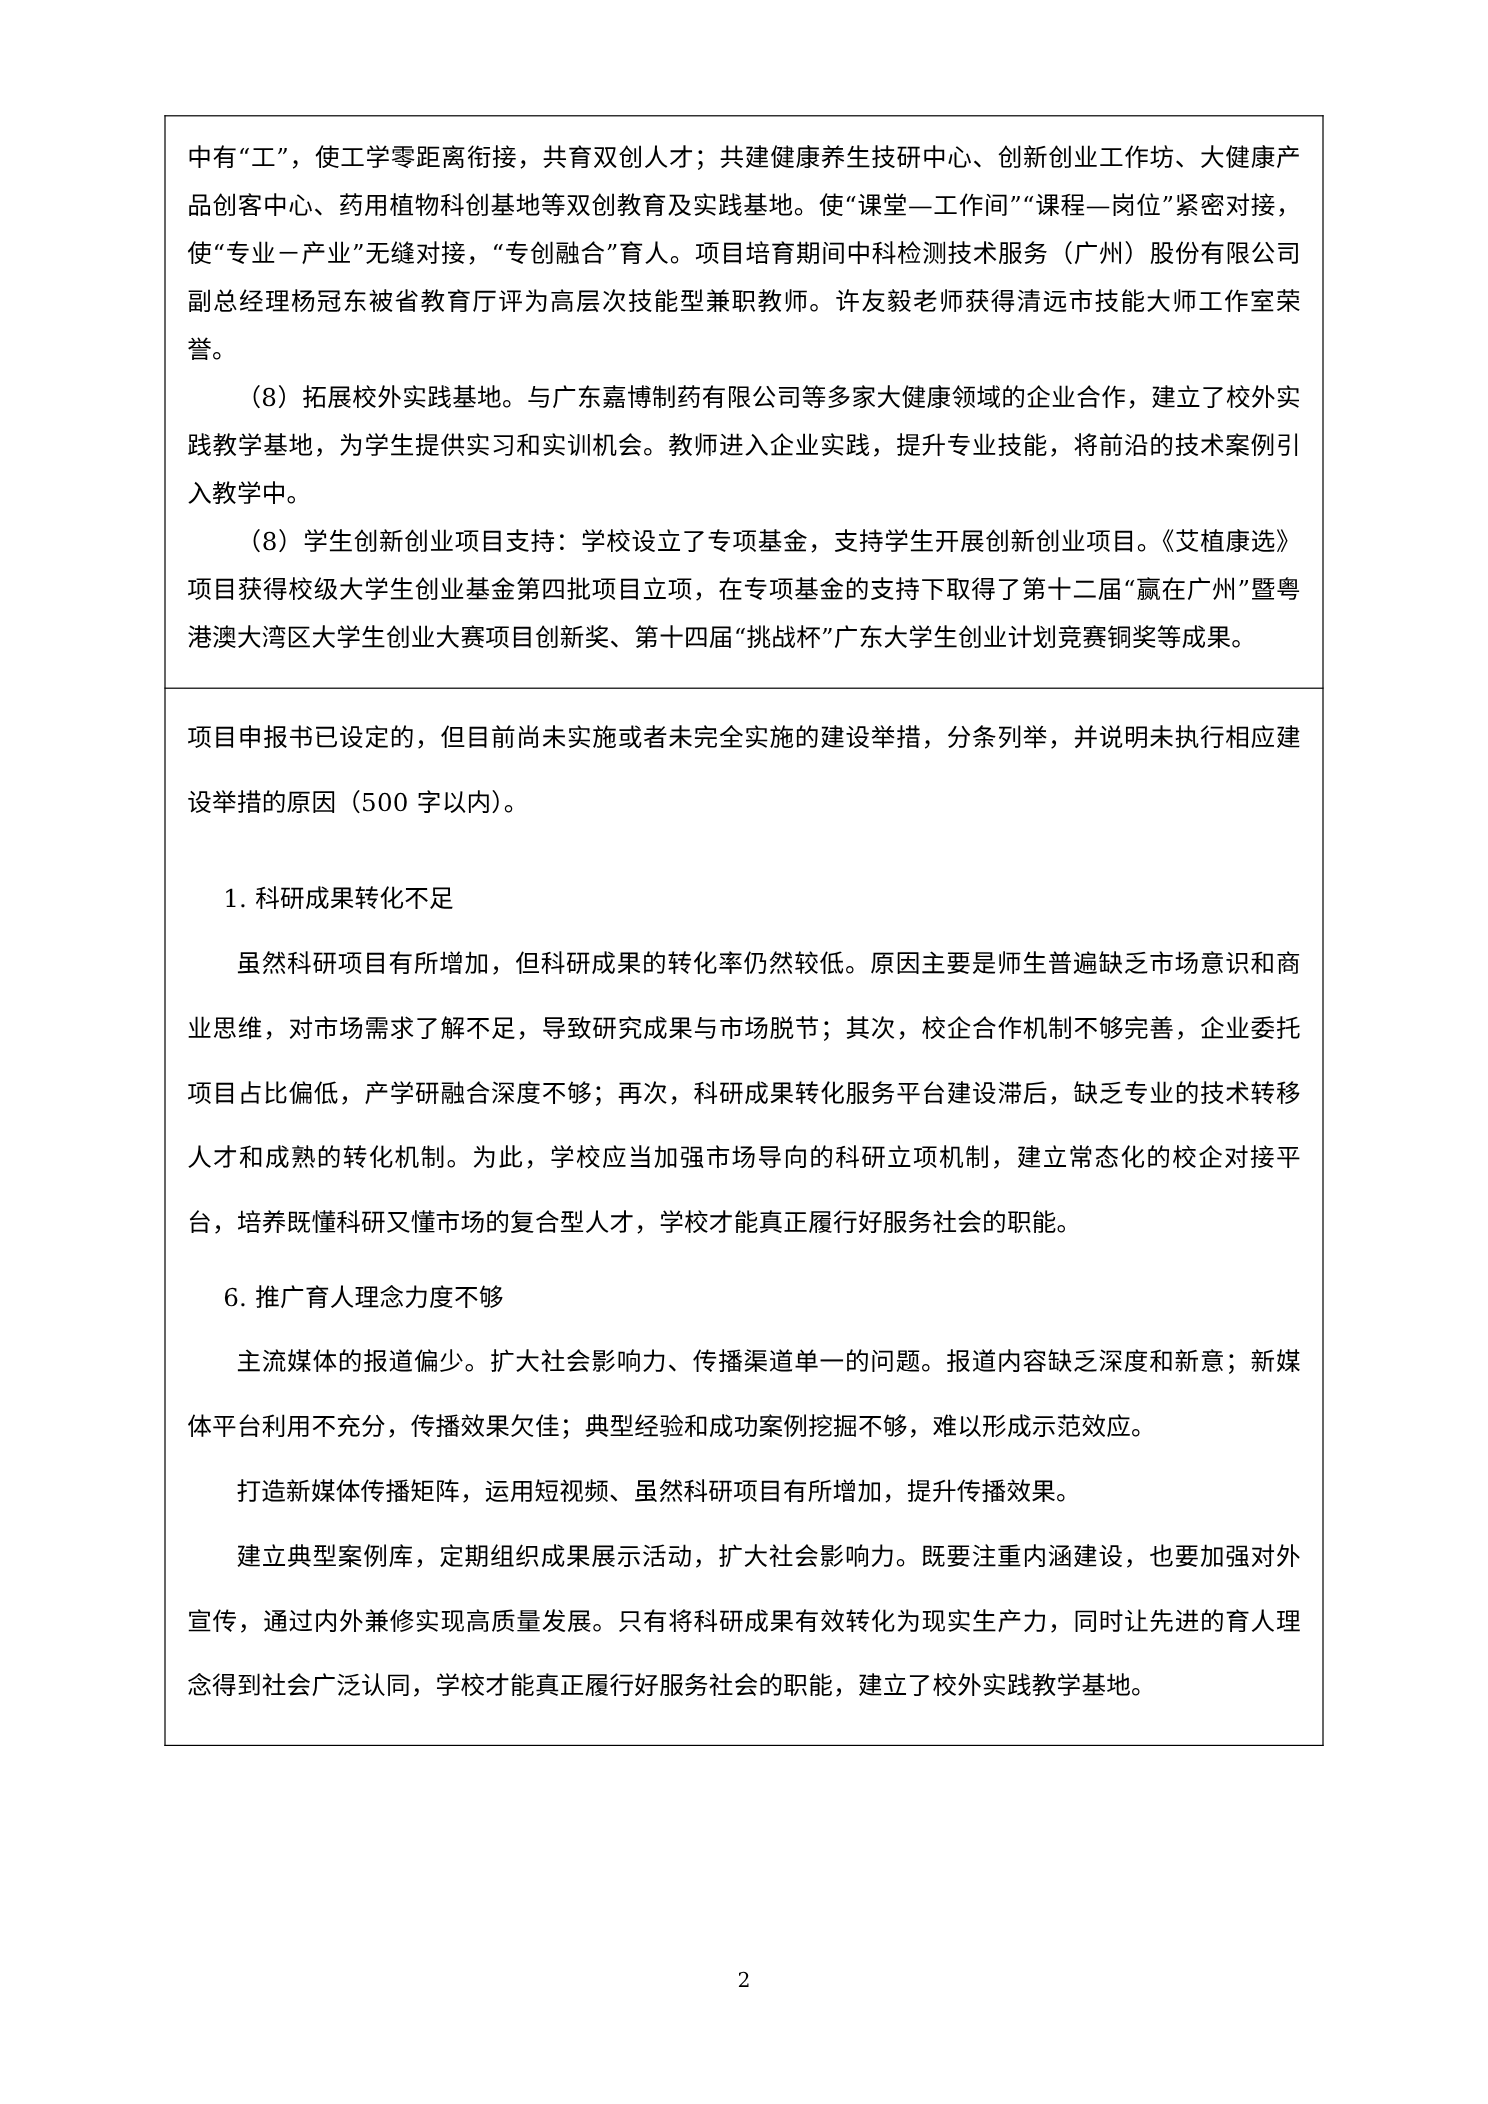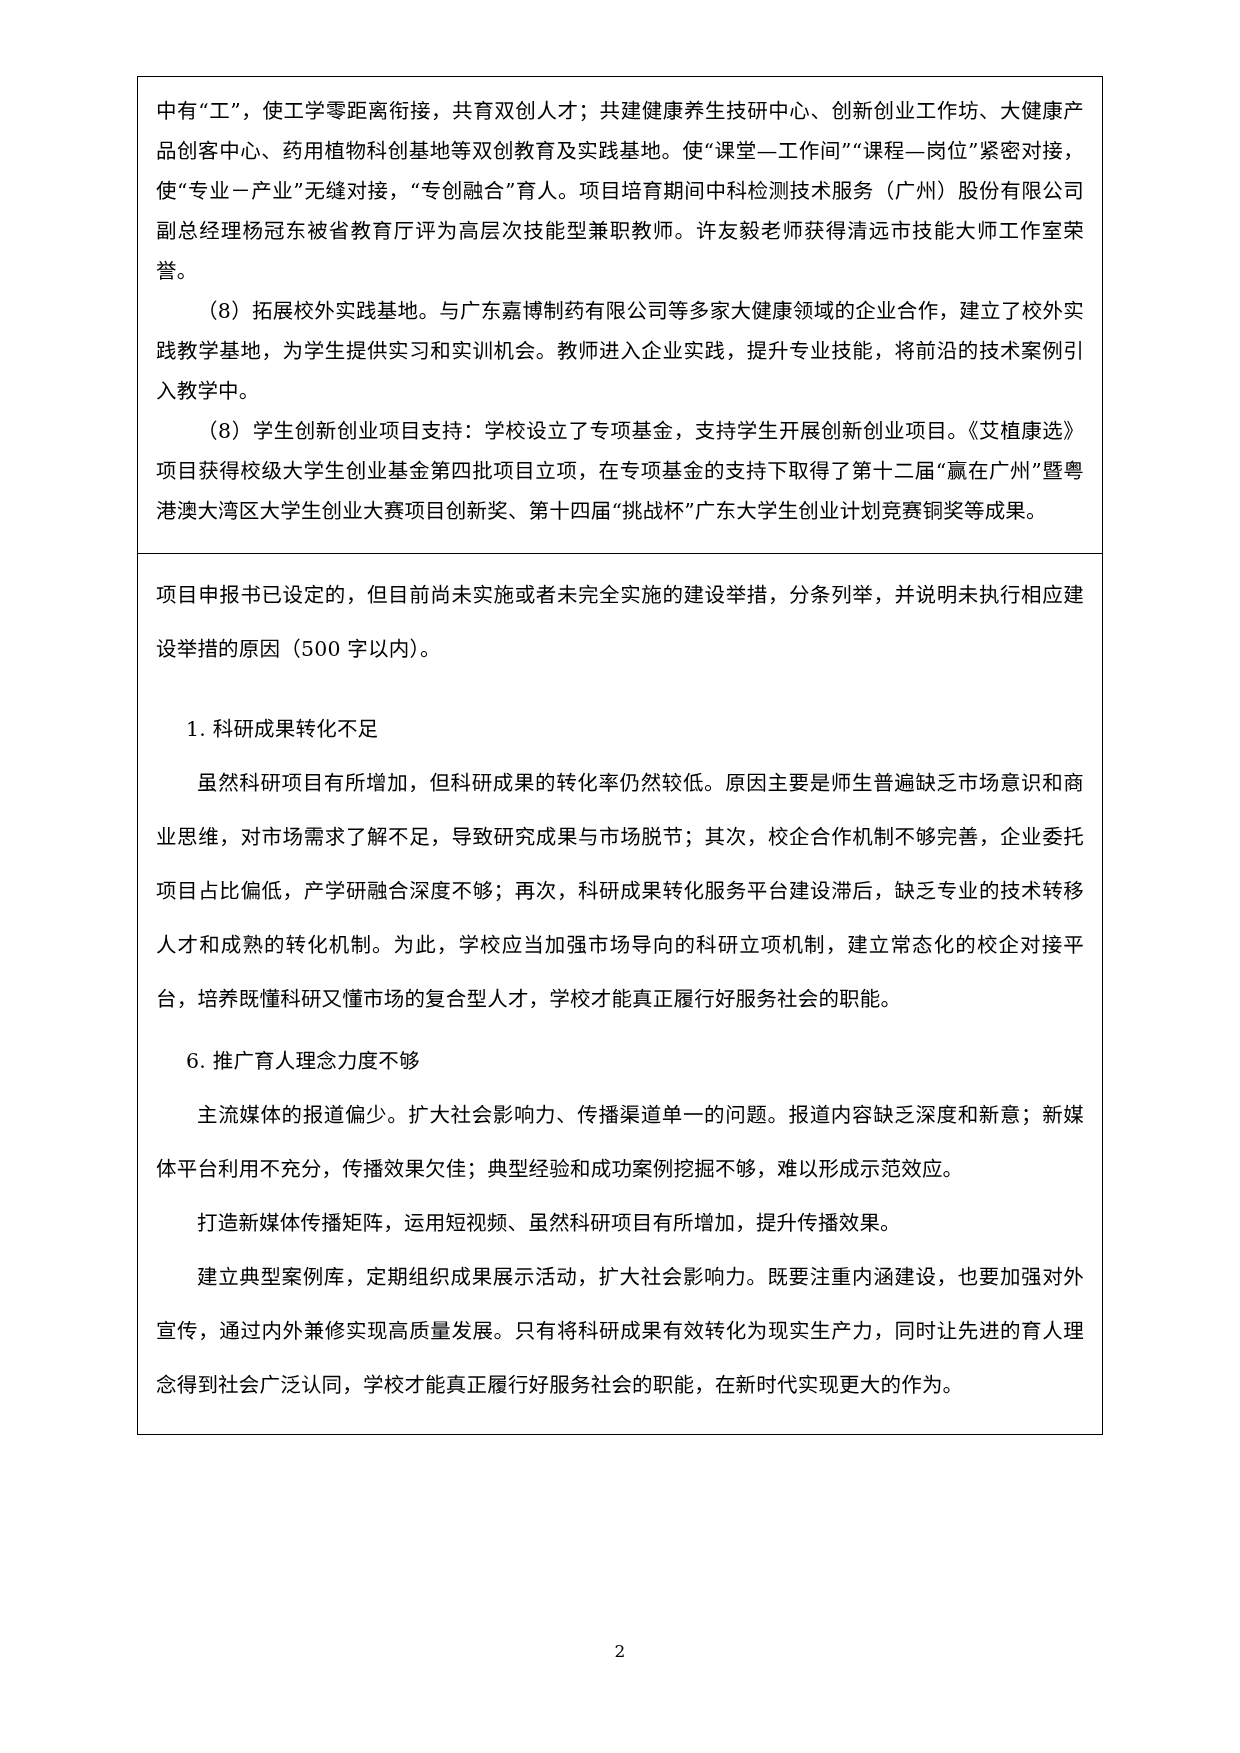--- a/index.html
+++ b/index.html
@@ -11,21 +11,21 @@
     width: 1240px;
     height: 1753px;
     font-family: "DejaVu Serif", "Liberation Serif", serif;
     color: #000000;
     position: relative;
   }
   .page {
     box-sizing: border-box;
     width: 1240px;
     height: 1753px;
-    padding: 76px 137px 0 137px;
+    padding: 96px 137px 0 137px;
     position: relative;
   }
   table.doc-table {
     border-collapse: collapse;
     width: 966px;
     table-layout: fixed;
   }
   table.doc-table td {
     border: 1px solid #000000;
     padding: 14px 18px 22px 18px;
@@ -75,20 +75,20 @@
           <div class="section-gap"></div>
 
           <p class="para indent-head">1. 科研成果转化不足</p>
           <p class="para indent-2">虽然科研项目有所增加，但科研成果的转化率仍然较低。原因主要是师生普遍缺乏市场意识和商业思维，对市场需求了解不足，导致研究成果与市场脱节；其次，校企合作机制不够完善，企业委托项目占比偏低，产学研融合深度不够；再次，科研成果转化服务平台建设滞后，缺乏专业的技术转移人才和成熟的转化机制。为此，学校应当加强市场导向的科研立项机制，建立常态化的校企对接平台，培养既懂科研又懂市场的复合型人才，学校才能真正履行好服务社会的职能。</p>
 
           <div class="small-gap"></div>
 
           <p class="para indent-head">6. 推广育人理念力度不够</p>
           <p class="para indent-2">主流媒体的报道偏少。扩大社会影响力、传播渠道单一的问题。报道内容缺乏深度和新意；新媒体平台利用不充分，传播效果欠佳；典型经验和成功案例挖掘不够，难以形成示范效应。</p>
           <p class="para indent-2">打造新媒体传播矩阵，运用短视频、虽然科研项目有所增加，提升传播效果。</p>
-          <p class="para indent-2">建立典型案例库，定期组织成果展示活动，扩大社会影响力。既要注重内涵建设，也要加强对外宣传，通过内外兼修实现高质量发展。只有将科研成果有效转化为现实生产力，同时让先进的育人理念得到社会广泛认同，学校才能真正履行好服务社会的职能，在新时代实现更大的作为。</p>
+          <p class="para indent-2">建立典型案例库，定期组织成果展示活动，扩大社会影响力。既要注重内涵建设，也要加强对外宣传，通过内外兼修实现高质量发展。只有将科研成果有效转化为现实生产力，同时让先进的育人理念得到社会广泛认同，学校才能真正履行好服务社会的职能，建立了校外实践教学基地。</p>
         </td>
       </tr>
     </tbody>
   </table>
 
   <div class="page-number">2</div>
 </div>
 
 </body></html>

